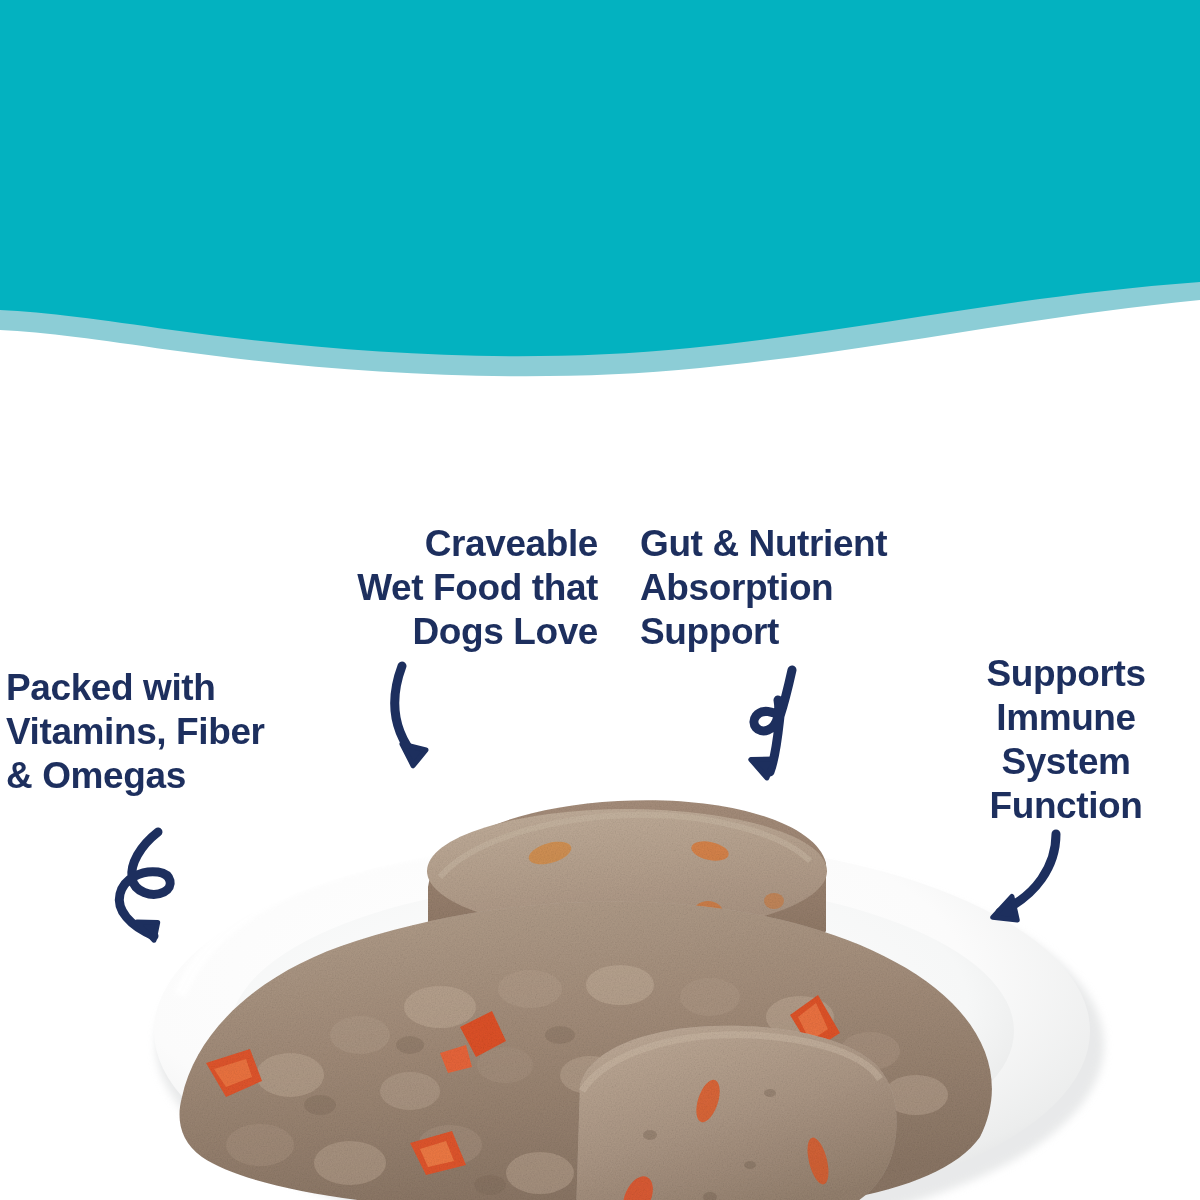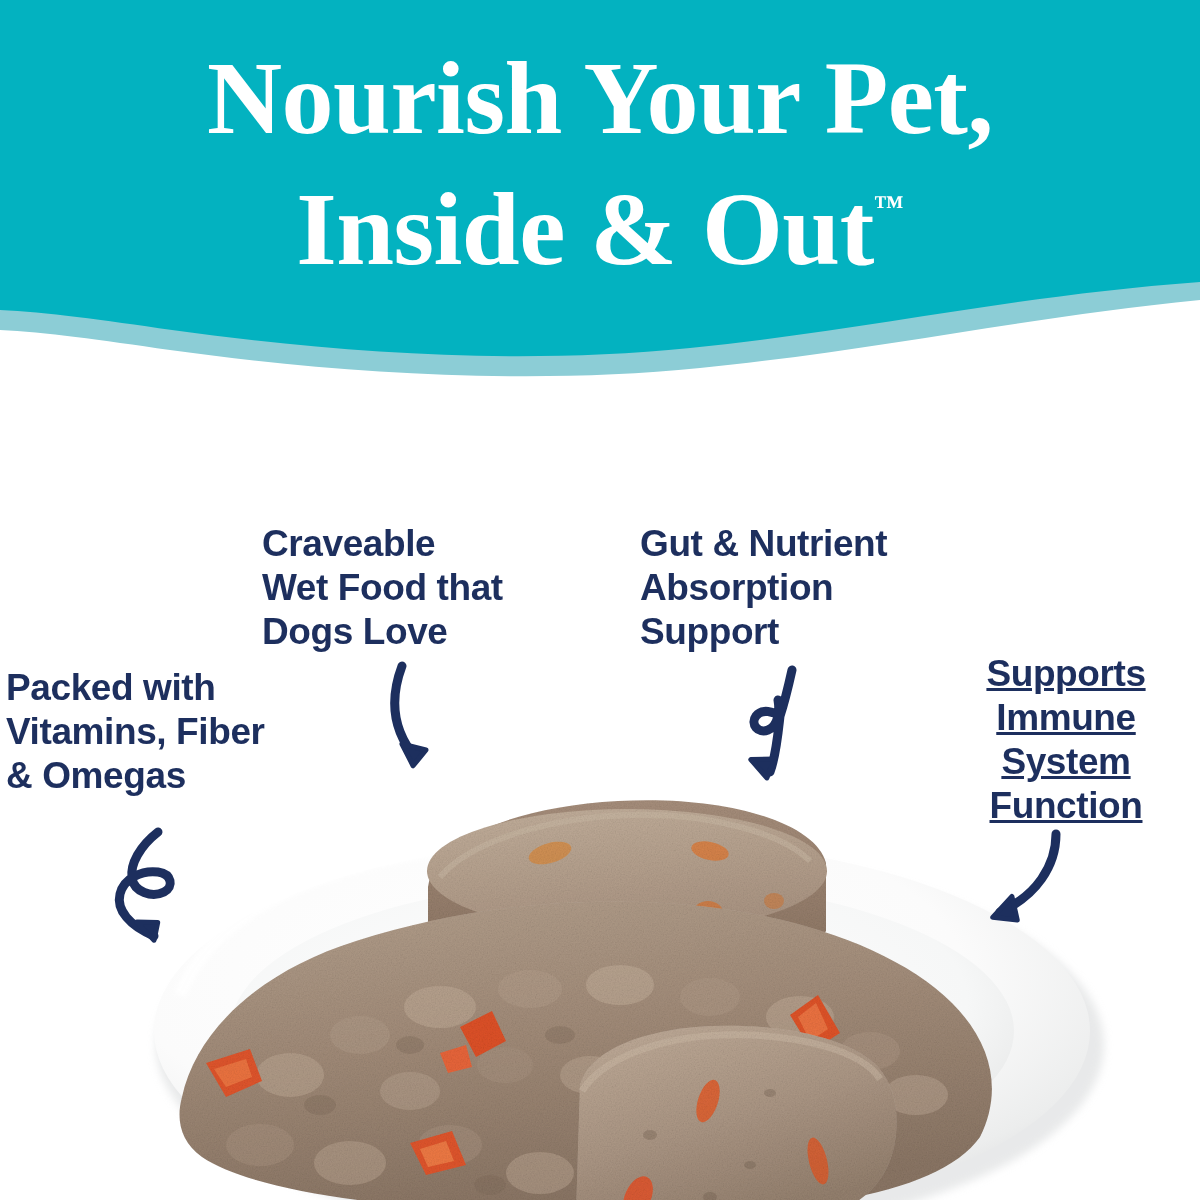--- a/index.html
+++ b/index.html
@@ -82,34 +82,33 @@
   #callout-vitamins {
     left: 6px;
     top: 666px;
     width: 330px;
     text-align: left;
   }
   #callout-craveable {
     left: 262px;
     top: 522px;
     width: 336px;
-    text-align: left;
+    text-align: right;
   }
   #callout-gut {
     left: 640px;
     top: 522px;
     width: 330px;
     text-align: left;
   }
   #callout-immune {
     left: 938px;
     top: 652px;
     width: 256px;
     text-align: center;
-    text-decoration: underline;
   }
 
   
   .arrow-svg {
     position: absolute;
     z-index: 6;
     overflow: visible;
   }
   #arrow-vitamins { left: 96px; top: 824px; }
   #arrow-craveable { left: 378px; top: 658px; }
@@ -135,21 +134,20 @@
 <div id="page">
 
   <div id="banner-wrap">
     <svg id="banner-svg" width="1200" height="400" viewBox="0 0 1200 400">
 
       <path d="M0,0 L1200,0 L1200,300 C1020,318 880,350 700,368 C520,386 330,372 170,350 C100,340 45,332 0,330 Z" fill="#8ccdd6"></path>
 
       <path d="M0,0 L1200,0 L1200,282 C1010,296 870,330 690,348 C510,366 330,352 172,330 C102,320 46,312 0,310 Z" fill="#03b2c0"></path>
     </svg>
 
-    <div id="headline"><span>Nourish Your Pet,</span><br><span>Inside &amp; Out</span><span class="tm">™</span></div>
   </div>
 
   <svg id="photo" viewBox="0 0 1010 470">
     <defs>
       <radialGradient id="plateGrad" cx="42%" cy="36%" r="72%">
         <stop offset="0%" stop-color="#ffffff"></stop>
         <stop offset="62%" stop-color="#fbfbfb"></stop>
         <stop offset="88%" stop-color="#eceded"></stop>
         <stop offset="100%" stop-color="#dedfe0"></stop>
       </radialGradient>

